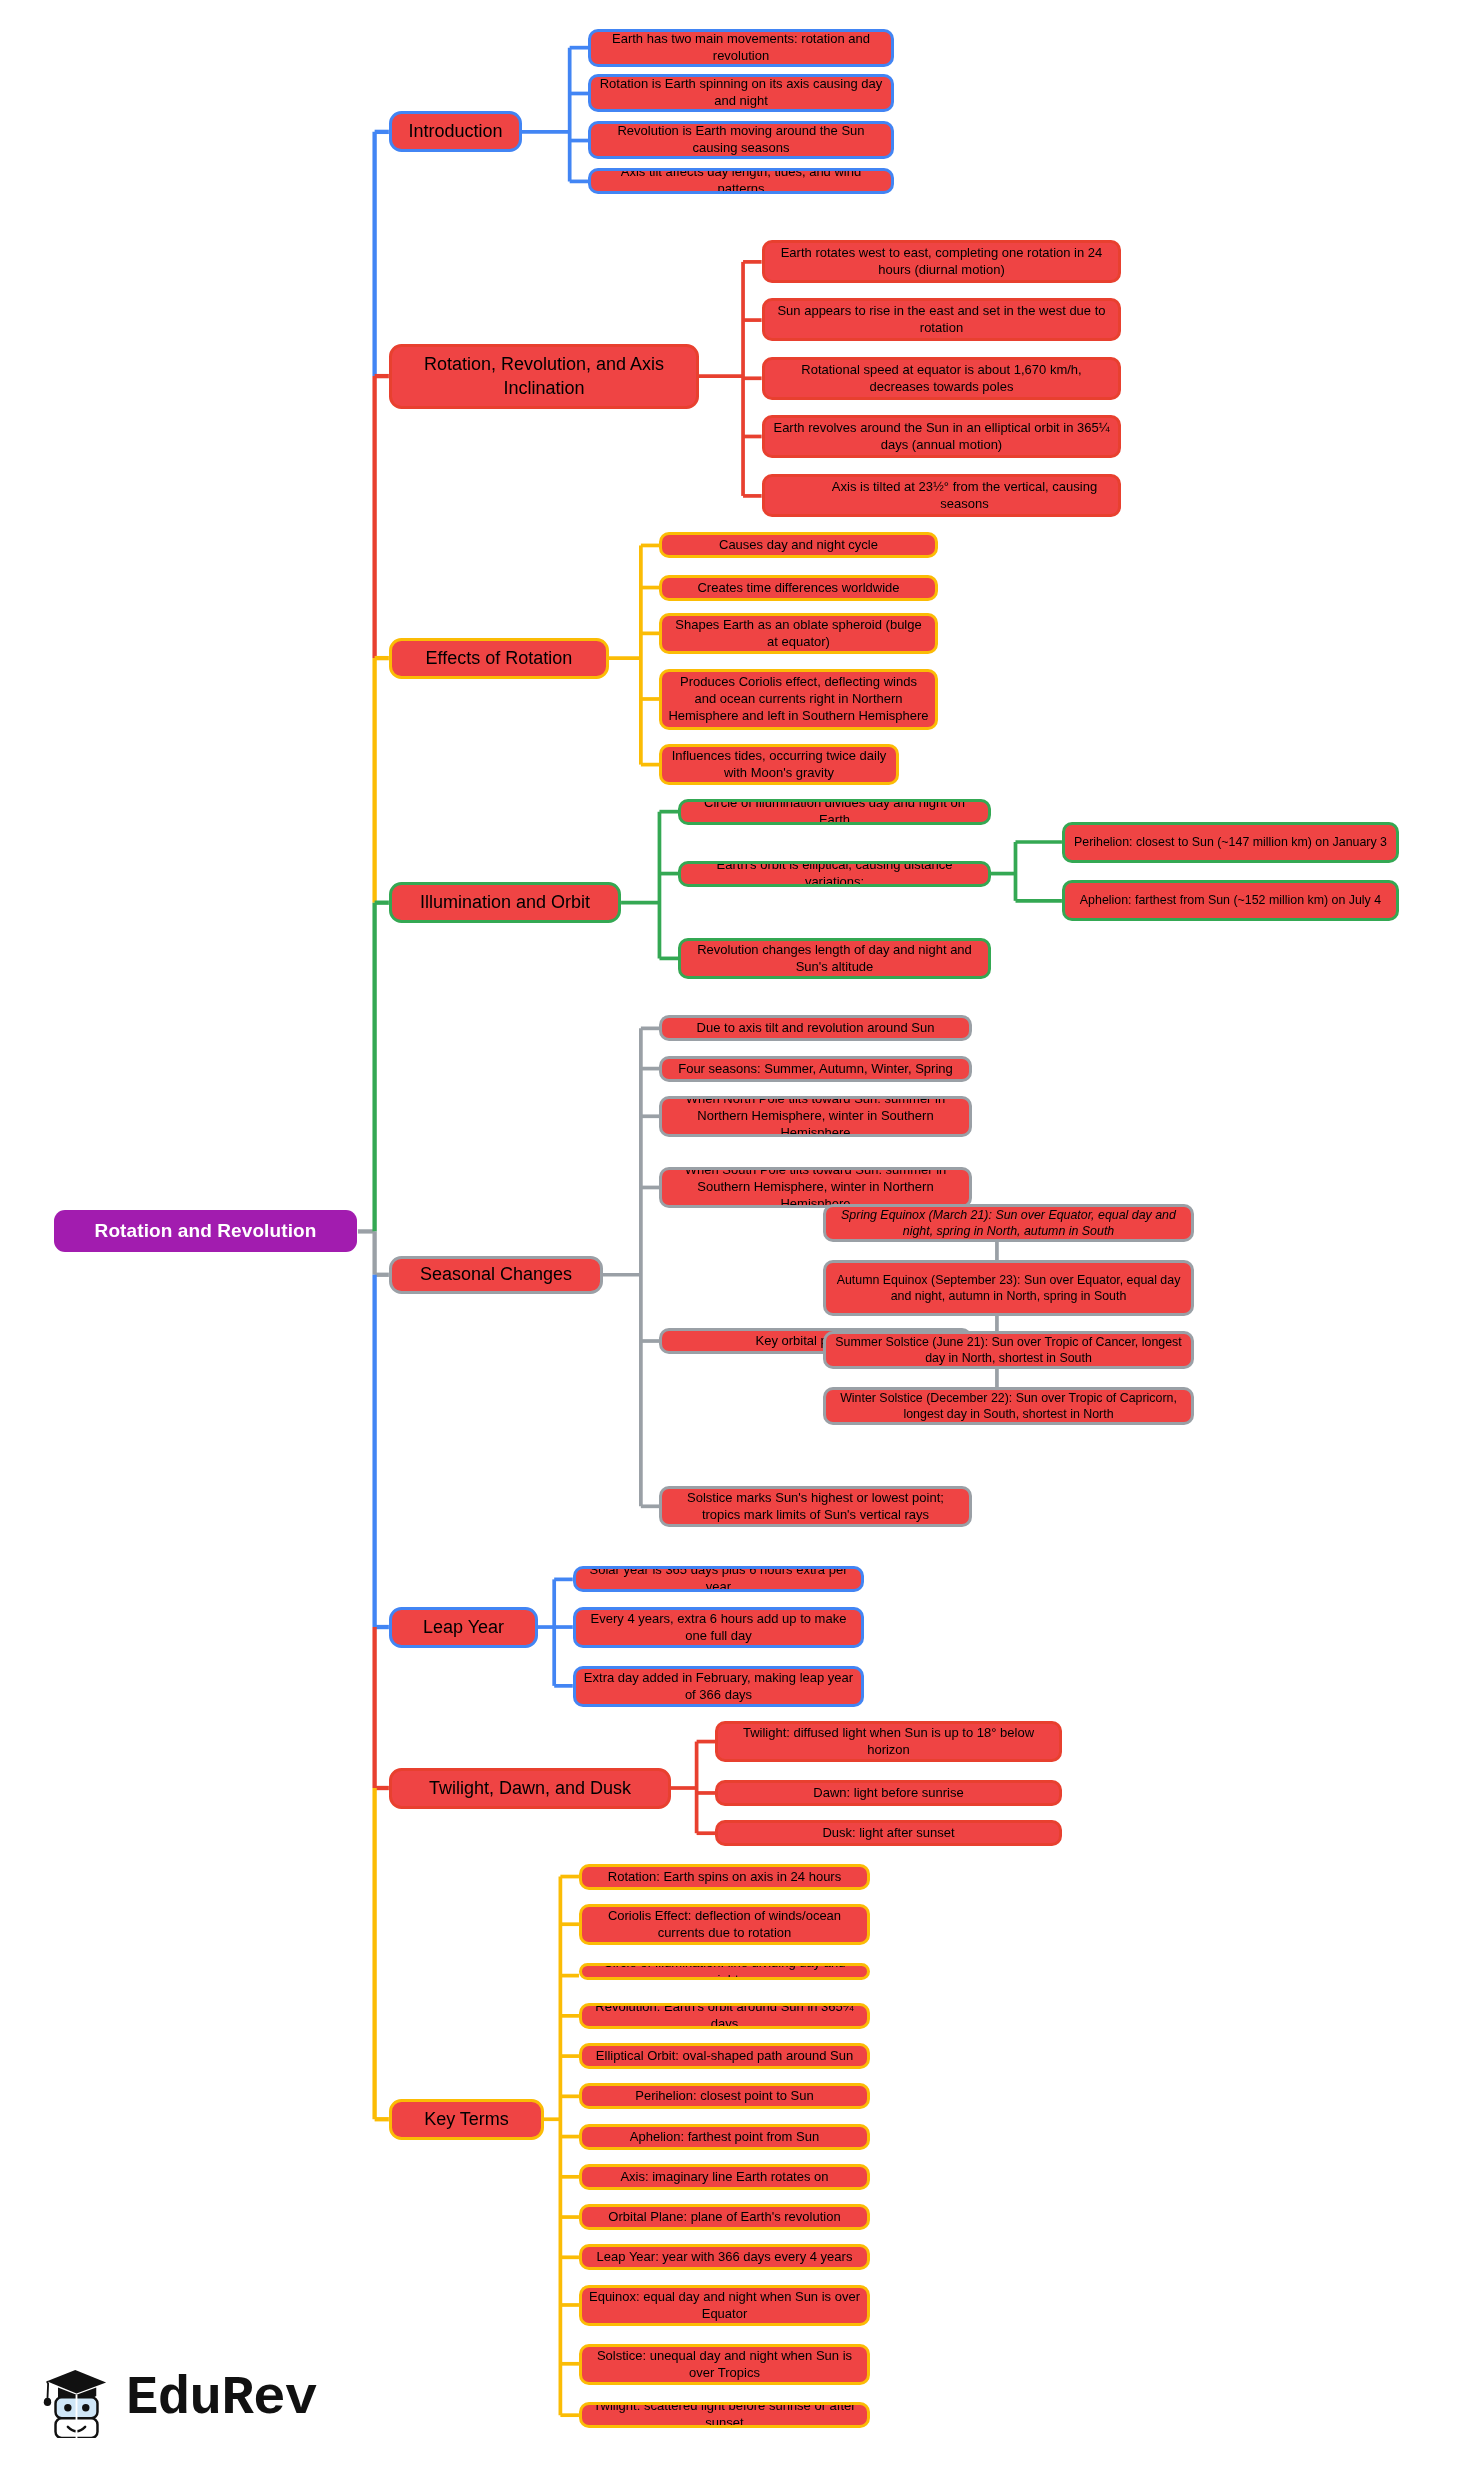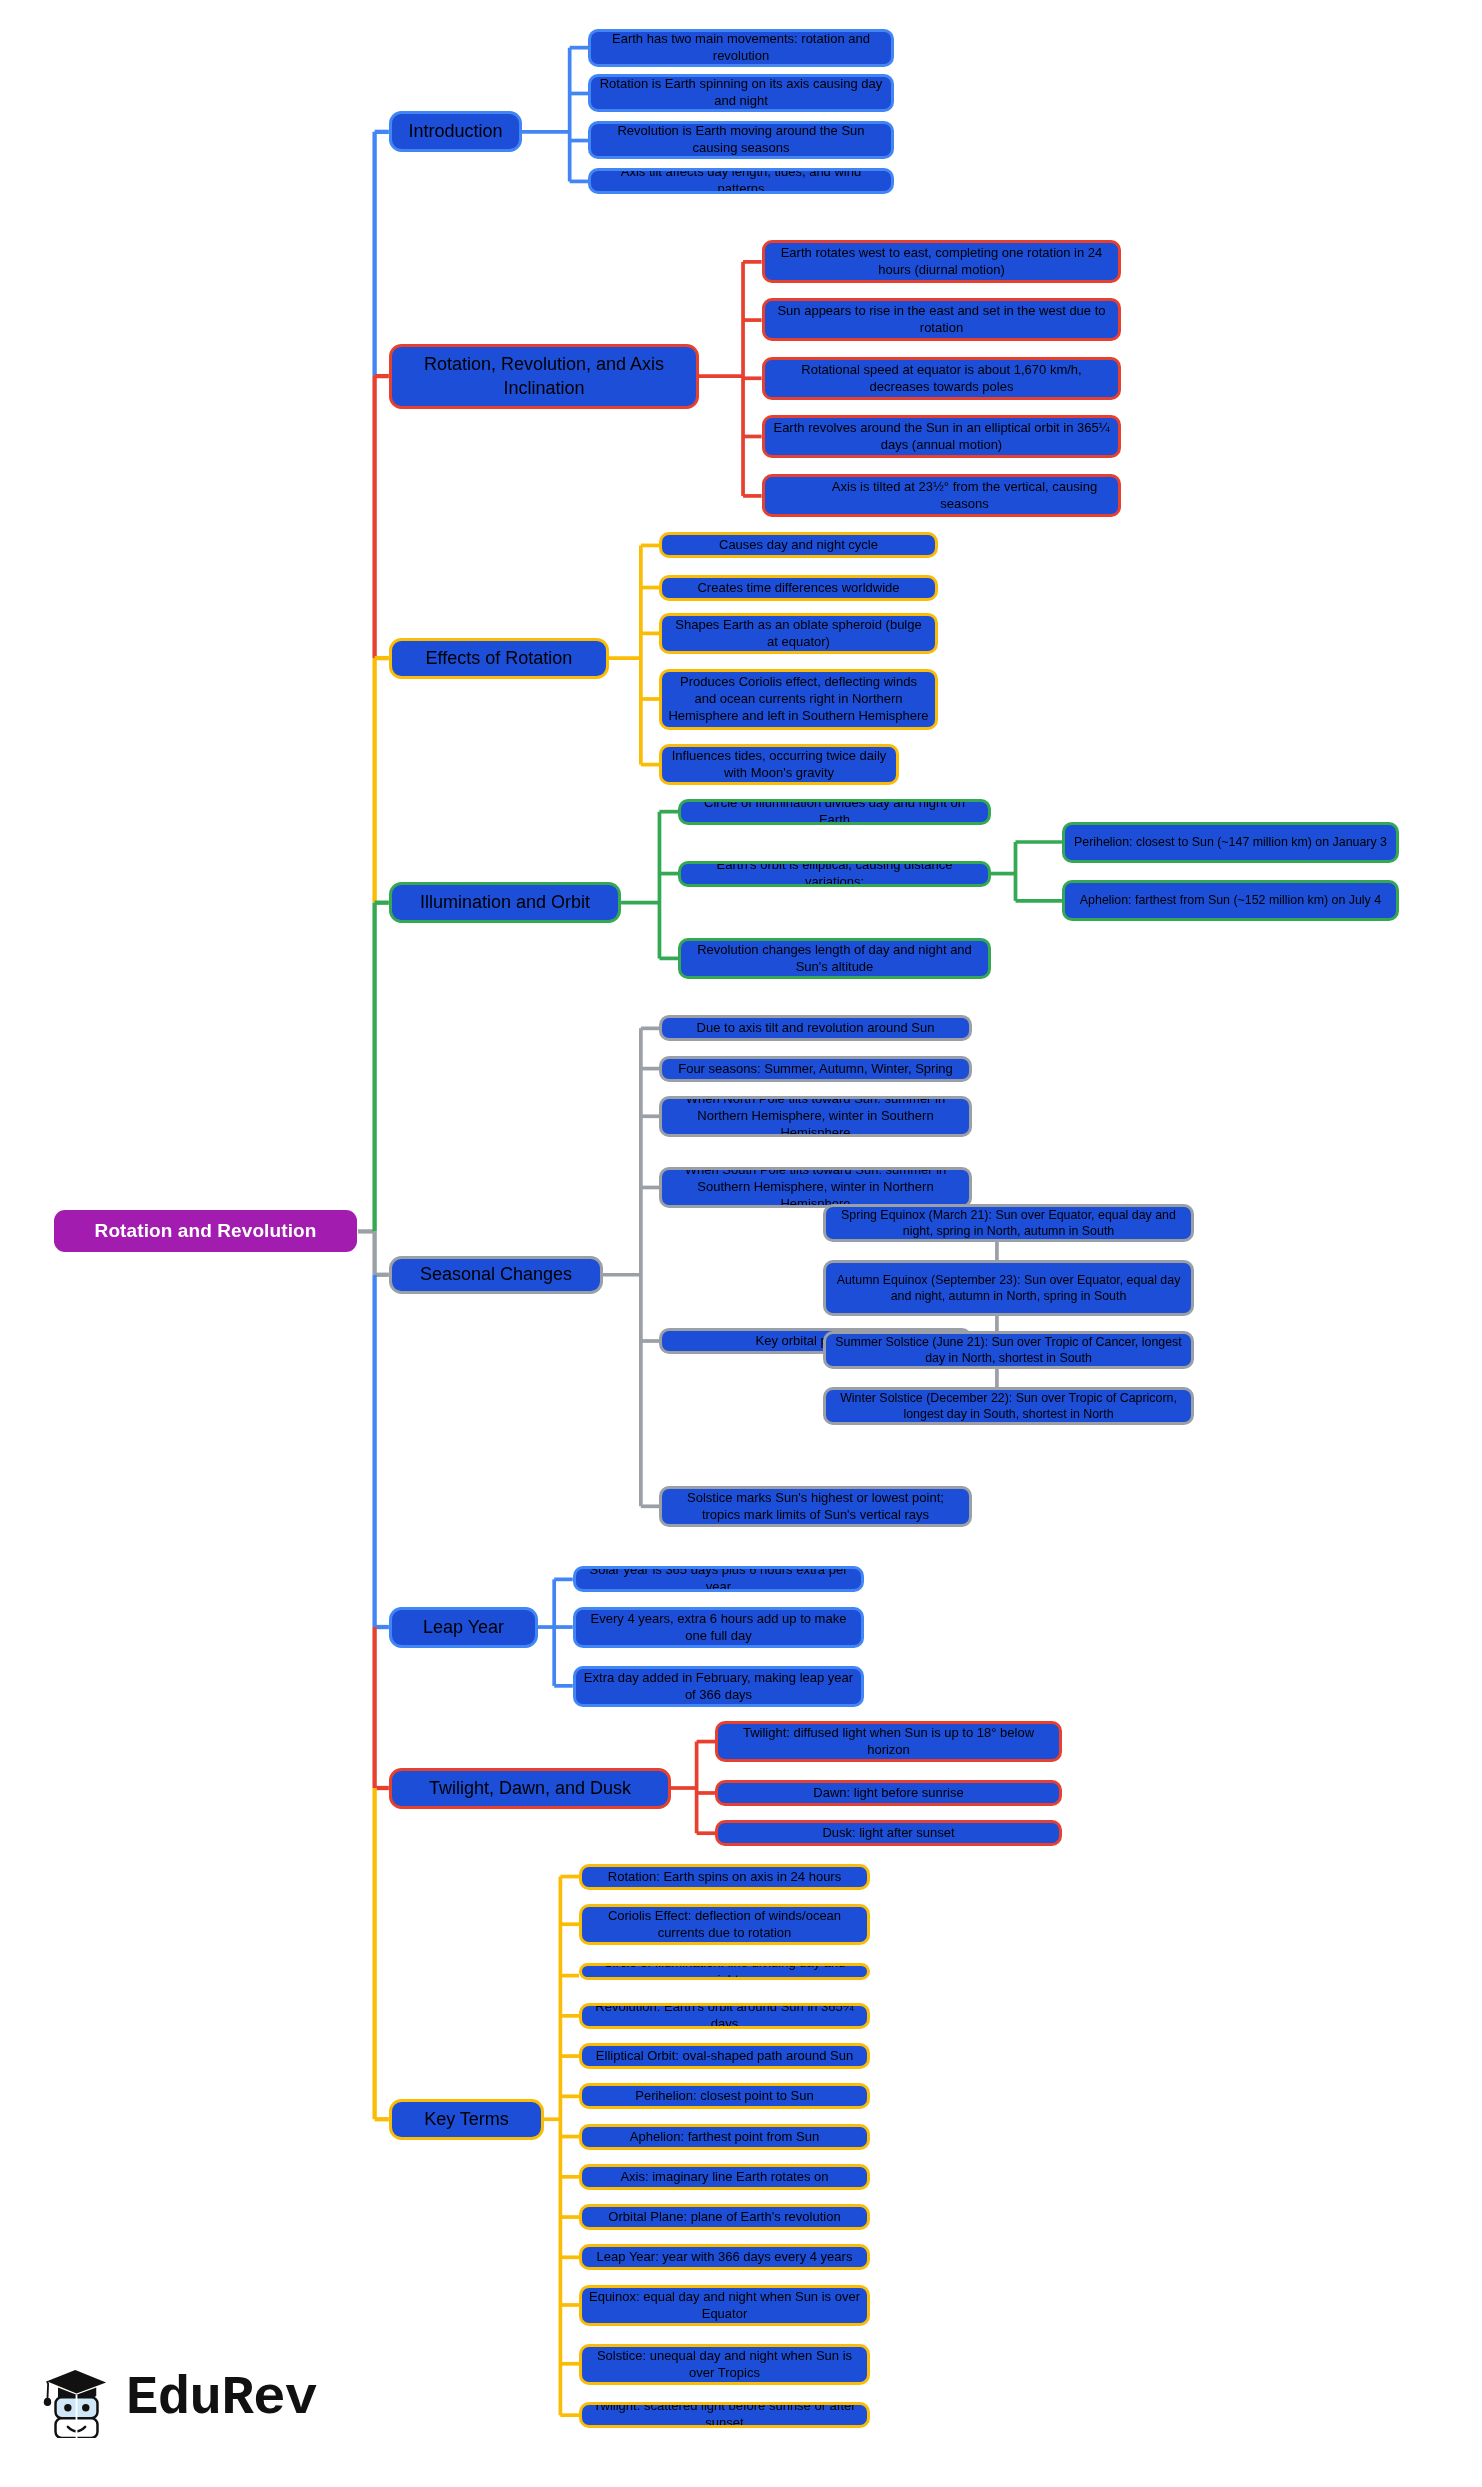--- a/index.html
+++ b/index.html
@@ -4,21 +4,21 @@
 <style>
   html,body{margin:0;padding:0;background:#ffffff;}
   body{
     width:1483px;height:2487px;
     font-family:"Liberation Sans",sans-serif;
     overflow:hidden;position:relative;
   }
   #canvas{position:absolute;left:0;top:0;width:1483px;height:2487px;}
   .node{
     position:absolute;box-sizing:border-box;
-    background:#1d4ed8;display:flex;align-items:center;justify-content:center;
+    background:#ef4444;display:flex;align-items:center;justify-content:center;
     text-align:center;color:#000000;line-height:1.30;
     border-style:solid;overflow:hidden;
   }
   .n-root{
     background:#a21caf;color:#ffffff;border:none;border-radius:11px;
     font-weight:bold;font-size:19px;letter-spacing:0.1px;
   }
   .n-l1{border-width:3.7px;border-radius:12.4px;font-size:18px;}
   .n-l2{border-width:3.1px;border-radius:10px;font-size:13px;}
   .n-l3{border-width:3.1px;border-radius:10px;font-size:12.4px;}
@@ -202,21 +202,21 @@
     <div class="node n-l2" style="left: 659px; top: 1096px; width: 313px; height: 41px; border-color: rgb(154, 160, 166);">
       <span style="padding: 0px 6.2px;">When North Pole tilts toward Sun: summer in Northern Hemisphere, winter in Southern Hemisphere</span>
     </div>
     <div class="node n-l2" style="left: 659px; top: 1167px; width: 313px; height: 41px; border-color: rgb(154, 160, 166);">
       <span style="padding: 0px 6.2px;">When South Pole tilts toward Sun: summer in Southern Hemisphere, winter in Northern Hemisphere</span>
     </div>
     <div class="node n-l2" style="left: 659px; top: 1328px; width: 313px; height: 26px; border-color: rgb(154, 160, 166);">
       <span style="padding: 0px 6.2px;">Key orbital positions:</span>
     </div>
     <div class="node n-l3" style="left: 823px; top: 1204px; width: 371px; height: 38px; border-color: rgb(154, 160, 166);">
-      <span style="padding: 0px 12px;">Spring Equinox (March 21): Sun over Equator, equal day and night, spring in North, autumn in South</span>
+      <span style="padding: 0px 12px; font-style: italic;">Spring Equinox (March 21): Sun over Equator, equal day and night, spring in North, autumn in South</span>
     </div>
     <div class="node n-l3" style="left: 823px; top: 1260px; width: 371px; height: 56px; border-color: rgb(154, 160, 166);">
       <span style="padding: 0px 6.2px;">Autumn Equinox (September 23): Sun over Equator, equal day and night, autumn in North, spring in South</span>
     </div>
     <div class="node n-l3" style="left: 823px; top: 1331px; width: 371px; height: 38px; border-color: rgb(154, 160, 166);">
       <span style="padding: 0px 6.2px;">Summer Solstice (June 21): Sun over Tropic of Cancer, longest day in North, shortest in South</span>
     </div>
     <div class="node n-l3" style="left: 823px; top: 1387px; width: 371px; height: 38px; border-color: rgb(154, 160, 166);">
       <span style="padding: 0px 6.2px;">Winter Solstice (December 22): Sun over Tropic of Capricorn, longest day in South, shortest in North</span>
     </div>

